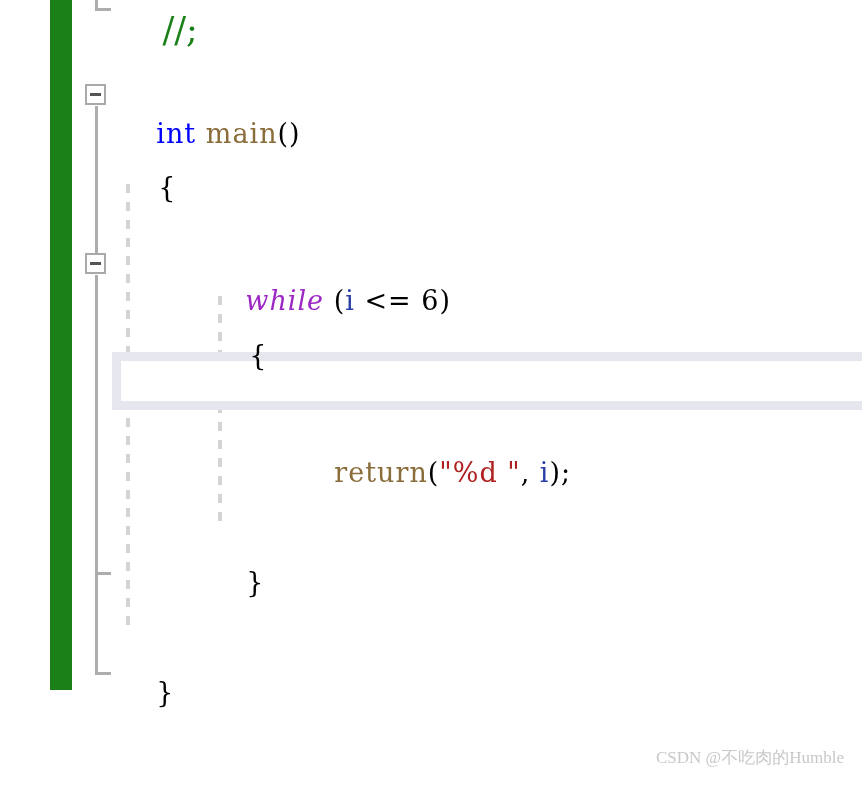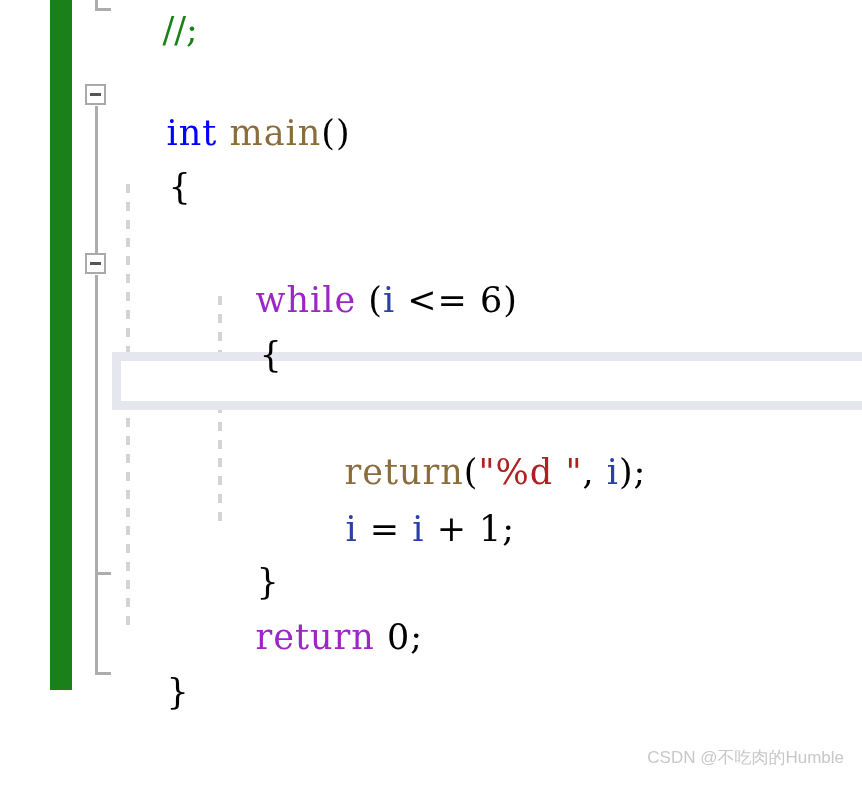--- a/index.html
+++ b/index.html
@@ -101,28 +101,28 @@
     border-bottom: 9px solid #e6e6ee;
     border-left: 9px solid #e6e6ee;
     background: #ffffff;
   }
 
   
   .code-line {
     position: absolute;
     white-space: pre;
     font-family: "DejaVu Serif", "Liberation Serif", serif;
-    font-size: 35px;
+    font-size: 27px;
     line-height: 35px;
     letter-spacing: 1px;
     color: #000000;
     text-align: right;
   }
   .tok-kw-type   { color: #0000ff; }   
-  .tok-kw-ctrl   { color: #9c27c4; }   
+  .tok-kw-ctrl   { color: #9c27c4; font-style: italic; }   
   .tok-func      { color: #8a6d3b; }   
   .tok-string    { color: #b02020; }   
   .tok-var       { color: #2b3fa8; }   
   .tok-comment   { color: #1a8017; }   
   .tok-punct     { color: #000000; }
   .tok-num       { color: #000000; }
 
   
   #clipped-comment {
     position: absolute;
@@ -131,21 +131,21 @@
     font-size: 35px;
     line-height: 35px;
     white-space: pre;
   }
 
   
   #watermark {
     position: absolute;
     right: 18px;
     bottom: 18px;
-    font-family: Liberation Sans, sans-serif;
+    font-family: Liberation Serif, serif;
     font-size: 17px;
     color: #c8c8c8;
     white-space: pre;
     user-select: none;
   }
 </style>
 </head>
 <body>
 
 <div id="editor">
@@ -199,31 +199,25 @@
   <div class="code-line" style="left:211px; top:303px;">
     <span class="tok-punct">{</span>
   </div>
 
   <div class="code-line" style="left:296px; top:363px; width:560px; height:40px;"></div>
 
   <div class="code-line" style="left:296px; top:420px;">
     <span class="tok-func">return</span><span class="tok-punct">(</span><span class="tok-string">"%d "</span><span class="tok-punct">, </span><span class="tok-var">i</span><span class="tok-punct">);</span>
   </div>
 
-  <div class="code-line" style="left:297px; top:477px;">
-    <span class="tok-var">i</span><span class="tok-punct"> = </span><span class="tok-var">i</span><span class="tok-punct"> + </span><span class="tok-num">1</span><span class="tok-punct">;</span>
-  </div>
 
   <div class="code-line" style="left:208px; top:530px;">
     <span class="tok-punct">}</span>
   </div>
 
-  <div class="code-line" style="left:207px; top:585px;">
-    <span class="tok-kw-ctrl">return</span><span class="tok-punct"> </span><span class="tok-num">0</span><span class="tok-punct">;</span>
-  </div>
 
   <div class="code-line" style="left:118px; top:640px;">
     <span class="tok-punct">}</span>
   </div>
 
   <div id="watermark">CSDN @不吃肉的Humble</div>
 
 </div>
 
 </body></html>

